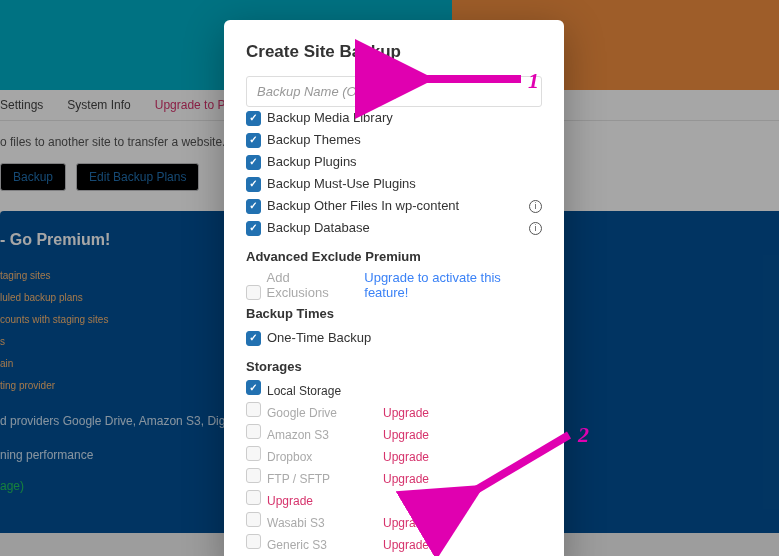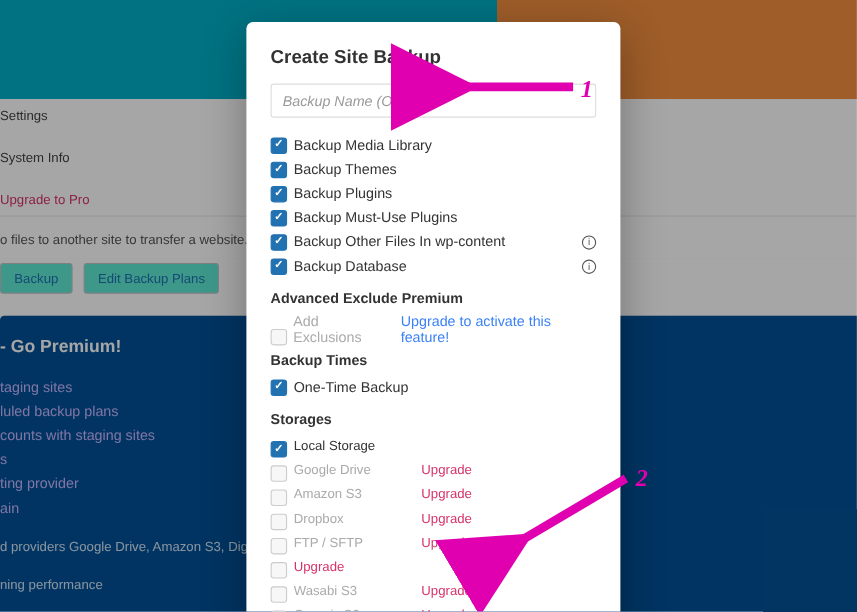--- a/index.html
+++ b/index.html
@@ -1,49 +1,49 @@
 <!DOCTYPE html>
 <html><head>
 <meta charset="utf-8">
 <style>
 *{box-sizing:border-box;margin:0;padding:0;}
 body{font-family:-apple-system,BlinkMacSystemFont,"Segoe UI",Arial,sans-serif;font-size:13px;color:#444;width:779px;height:556px;overflow:hidden;position:relative;background:#f1f1f1;}
 
 .bg{position:absolute;inset:0;}
 .bg .hero{height:90px;background:linear-gradient(90deg,#00b0c8 0%,#00b0c8 58%,#f38f3f 58%,#f38f3f 100%);}
-.bg .tabs{background:#fff;border-bottom:1px solid #e5e5e5;padding:8px 0;display:flex;gap:24px;font-size:12px;color:#444;flex-direction:column;}
+.bg .tabs{background:#fff;border-bottom:1px solid #e5e5e5;padding:8px 0;display:flex;gap:24px;font-size:12px;color:#444;}
 .bg .tabs span{color:#444;}
 .bg .tabs .upgrade{color:#d6336c;}
 .bg .desc{padding:14px 0 10px;background:#fff;font-size:12px;color:#555;}
 .bg .desc a{color:#2271b1;text-decoration:none;}
 .bg .btnrow{background:#fff;padding:4px 0 20px;display:flex;gap:10px;}
-.bg .btnrow button{background:#5eead4;border:1px solid #c3c4c7;border-radius:3px;padding:6px 12px;font-size:12px;color:#2271b1;cursor:pointer;}
+.bg .btnrow button{background:#000000;border:1px solid #c3c4c7;border-radius:3px;padding:6px 12px;font-size:12px;color:#2271b1;cursor:pointer;}
 .bg .premium{background:#035197;color:#fff;padding:20px 0 40px;border-top-left-radius:4px;}
 .bg .premium h3{font-size:16px;font-weight:700;margin-bottom:16px;}
-.bg .premium li{list-style:none;font-size:13px;color:#c4b5fd;line-height:22px;}
+.bg .premium li{list-style:none;font-size:10px;color:#fdba74;line-height:22px;}
 .bg .premium p{font-size:12px;color:#cfe3f5;margin-top:14px;line-height:20px;}
 .bg .premium .paren{margin-top:14px;font-size:12px;color:#22c55e;}
 .dim{position:absolute;inset:0;background:rgba(0,0,0,0.35);}
 
 .modal{position:absolute;left:224px;top:20px;width:340px;background:#fff;border-radius:6px;box-shadow:0 10px 40px rgba(0,0,0,.3);padding:22px 22px 18px;}
 .modal h2{font-size:17px;font-weight:700;color:#333;margin-bottom:14px;}
-.modal input[type=text]{width:100%;border:1px solid #ddd;border-radius:3px;padding:7px 10px;font-size:13px;color:#15803d;margin-bottom:14px;}
+.modal input[type=text]{width:100%;border:1px solid #ddd;border-radius:3px;padding:7px 10px;font-size:13px;color:#15803d;}
 .modal input[type=text]::placeholder{color:#999;font-style:italic;}
 .section{margin-bottom:10px;}
 .section-title{font-weight:700;font-size:13px;color:#333;margin:6px 0;}
 .check{display:flex;align-items:center;gap:6px;font-size:13px;color:#333;line-height:22px;}
 .check .box{width:15px;height:15px;border:1px solid #2271b1;border-radius:3px;display:inline-flex;align-items:center;justify-content:center;flex-shrink:0;}
 .check.checked .box{background:#2271b1;color:#fff;}
 .check.checked .box::after{content:"\2713";font-size:10px;font-weight:bold;}
 .check .label{flex:1;}
 .check .info{width:13px;height:13px;border:1px solid #555;border-radius:50%;display:inline-flex;align-items:center;justify-content:center;font-size:9px;color:#555;margin-left:2px;}
 .add-excl{display:flex;align-items:flex-end;gap:6px;font-size:13px;color:#aaa;margin-bottom:4px;}
 .add-excl .box{width:15px;height:15px;border:1px solid #ccc;border-radius:3px;background:#f7f7f7;}
 .add-excl .msg{color:#3b82f6;margin-left:6px;}
-.storages .row{display:flex;align-items:flex-end;gap:6px;font-size:12px;line-height:22px;}
+.storages .row{display:flex;align-items:flex-start;gap:6px;font-size:12px;line-height:22px;}
 .storages .row .box{width:15px;height:15px;border:1px solid #ccc;border-radius:3px;background:#f7f7f7;flex-shrink:0;}
 .storages .row.enabled .box{border-color:#2271b1;background:#2271b1;color:#fff;display:flex;align-items:center;justify-content:center;}
 .storages .row.enabled .box::after{content:"\2713";font-size:10px;font-weight:bold;}
 .storages .row .name{min-width:110px;color:#aaa;}
 .storages .row.enabled .name{color:#333;}
 .storages .row .upglnk{color:#d6336c;}
 
 .ann{position:absolute;pointer-events:none;}
 .ann1{left:411px;top:64px;width:130px;height:30px;}
 .ann2{left:459px;top:425px;width:130px;height:80px;}
@@ -69,22 +69,22 @@
     <button>Backup</button>
     <button>Edit Backup Plans</button>
   </div>
   <div class="premium">
     <h3>- Go Premium!</h3>
     <ul>
       <li>taging sites</li>
       <li>luled backup plans</li>
       <li>counts with staging sites</li>
       <li>s</li>
+      <li>ain</li>
       <li>ting provider</li>
-      <li>ain</li>
     </ul>
     <p>d providers Google Drive, Amazon S3, DigitalOcean, SF</p>
     <p>ning performance</p>
     <div class="paren">age)</div>
   </div>
 </div>
 
 <div class="dim"></div>
 
 <div class="modal">

